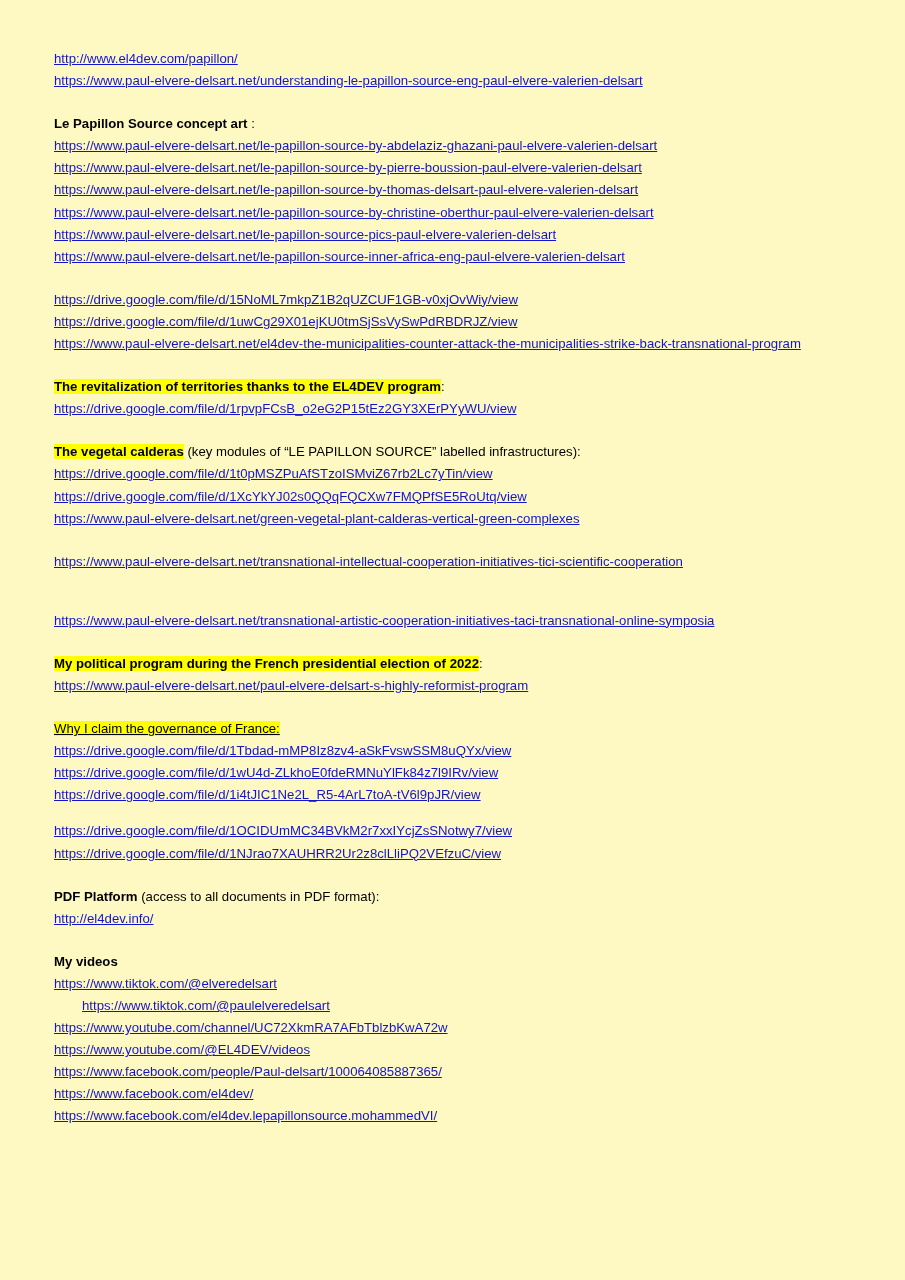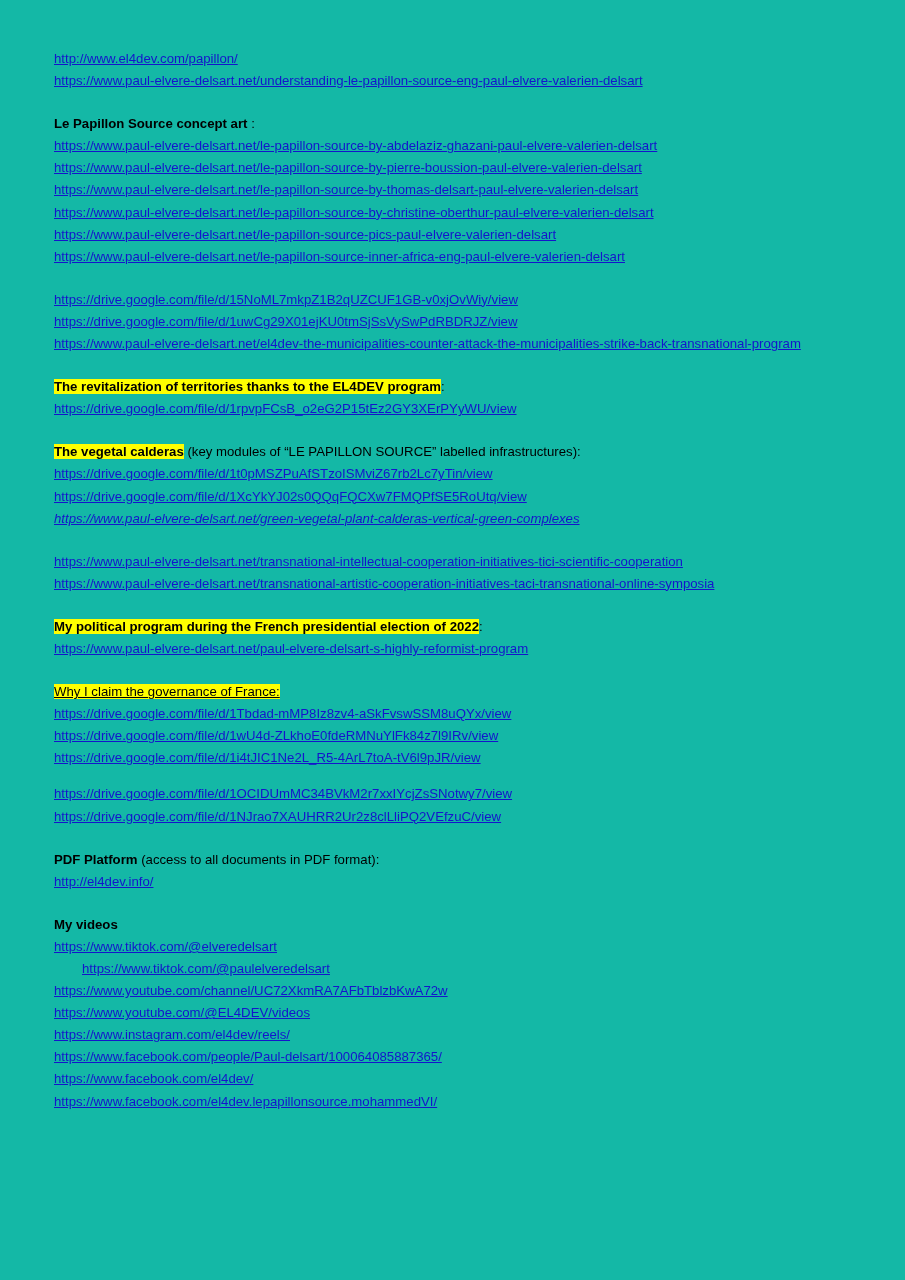--- a/index.html
+++ b/index.html
@@ -10,21 +10,21 @@
   body {
     width: 905px;
     height: 1280px;
     font-family: "Liberation Sans", sans-serif;
     -webkit-font-smoothing: antialiased;
   }
   .page {
     position: relative;
     width: 905px;
     height: 1280px;
-    background: #14b8a6;
+    background: #fef9c3;
     box-sizing: border-box;
     padding: 48px 56px 40px 54px;
     overflow: hidden;
   }
   .doc {
     font-size: 13.2px;
     line-height: 22.1px;
     color: #000000;
   }
   
@@ -82,25 +82,25 @@
         <a class="link line" href="#" style="display: block;">https://www.paul-elvere-delsart.net/el4dev-the-municipalities-counter-attack-the-municipalities-strike-back-transnational-program</a>
       </div>
       <div class="block">
         <div class="line"><span class="heading hl">The revitalization of territories thanks to the EL4DEV program</span><span class="plain">:</span></div>
         <a class="link line" href="#" style="display: block;">https://drive.google.com/file/d/1rpvpFCsB_o2eG2P15tEz2GY3XErPYyWU/view</a>
       </div>
       <div class="block">
         <div class="line"><span class="heading hl">The vegetal calderas</span><span class="plain"> (key modules of “LE PAPILLON SOURCE” labelled infrastructures):</span></div>
         <a class="link line" href="#" style="display: block;">https://drive.google.com/file/d/1t0pMSZPuAfSTzoISMviZ67rb2Lc7yTin/view</a>
         <a class="link line" href="#" style="display: block;">https://drive.google.com/file/d/1XcYkYJ02s0QQqFQCXw7FMQPfSE5RoUtq/view</a>
-        <a class="link line" href="#" style="display: block; font-style: italic;">https://www.paul-elvere-delsart.net/green-vegetal-plant-calderas-vertical-green-complexes</a>
+        <a class="link line" href="#" style="display: block;">https://www.paul-elvere-delsart.net/green-vegetal-plant-calderas-vertical-green-complexes</a>
       </div>
       <div class="block">
         <a class="link line" href="#" style="display: block;">https://www.paul-elvere-delsart.net/transnational-intellectual-cooperation-initiatives-tici-scientific-cooperation</a>
-        <a class="link line" href="#" style="display: block;">https://www.paul-elvere-delsart.net/transnational-artistic-cooperation-initiatives-taci-transnational-online-symposia</a>
+        <a class="link line" href="#" style="display: block; margin-top: 37px;">https://www.paul-elvere-delsart.net/transnational-artistic-cooperation-initiatives-taci-transnational-online-symposia</a>
       </div>
       <div class="block">
         <div class="line"><span class="heading hl">My political program during the French presidential election of 2022</span><span class="plain">:</span></div>
         <a class="link line" href="#" style="display: block;">https://www.paul-elvere-delsart.net/paul-elvere-delsart-s-highly-reformist-program</a>
       </div>
       <div class="block">
         <div class="line"><span class="plain hl underline">Why I claim the governance of France:</span></div>
         <a class="link line" href="#" style="display: block;">https://drive.google.com/file/d/1Tbdad-mMP8Iz8zv4-aSkFvswSSM8uQYx/view</a>
         <a class="link line" href="#" style="display: block;">https://drive.google.com/file/d/1wU4d-ZLkhoE0fdeRMNuYlFk84z7l9IRv/view</a>
         <a class="link line" href="#" style="display: block;">https://drive.google.com/file/d/1i4tJIC1Ne2L_R5-4ArL7toA-tV6l9pJR/view</a>
@@ -110,19 +110,18 @@
       <div class="block">
         <div class="line"><span class="heading">PDF Platform</span><span class="plain"> (access to all documents in PDF format):</span></div>
         <a class="link line" href="#" style="display: block;">http://el4dev.info/</a>
       </div>
       <div class="block">
         <div class="line"><span class="heading">My videos</span></div>
         <a class="link line" href="#" style="display: block;">https://www.tiktok.com/@elveredelsart</a>
         <a class="link line" href="#" style="display: block; margin-left: 28px;">https://www.tiktok.com/@paulelveredelsart</a>
         <a class="link line" href="#" style="display: block;">https://www.youtube.com/channel/UC72XkmRA7AFbTblzbKwA72w</a>
         <a class="link line" href="#" style="display: block;">https://www.youtube.com/@EL4DEV/videos</a>
-        <a class="link line" href="#" style="display: block;">https://www.instagram.com/el4dev/reels/</a>
         <a class="link line" href="#" style="display: block;">https://www.facebook.com/people/Paul-delsart/100064085887365/</a>
         <a class="link line" href="#" style="display: block;">https://www.facebook.com/el4dev/</a>
         <a class="link line" href="#" style="display: block;">https://www.facebook.com/el4dev.lepapillonsource.mohammedVI/</a>
       </div>
     </div>
 </div>
 
 </body></html>

